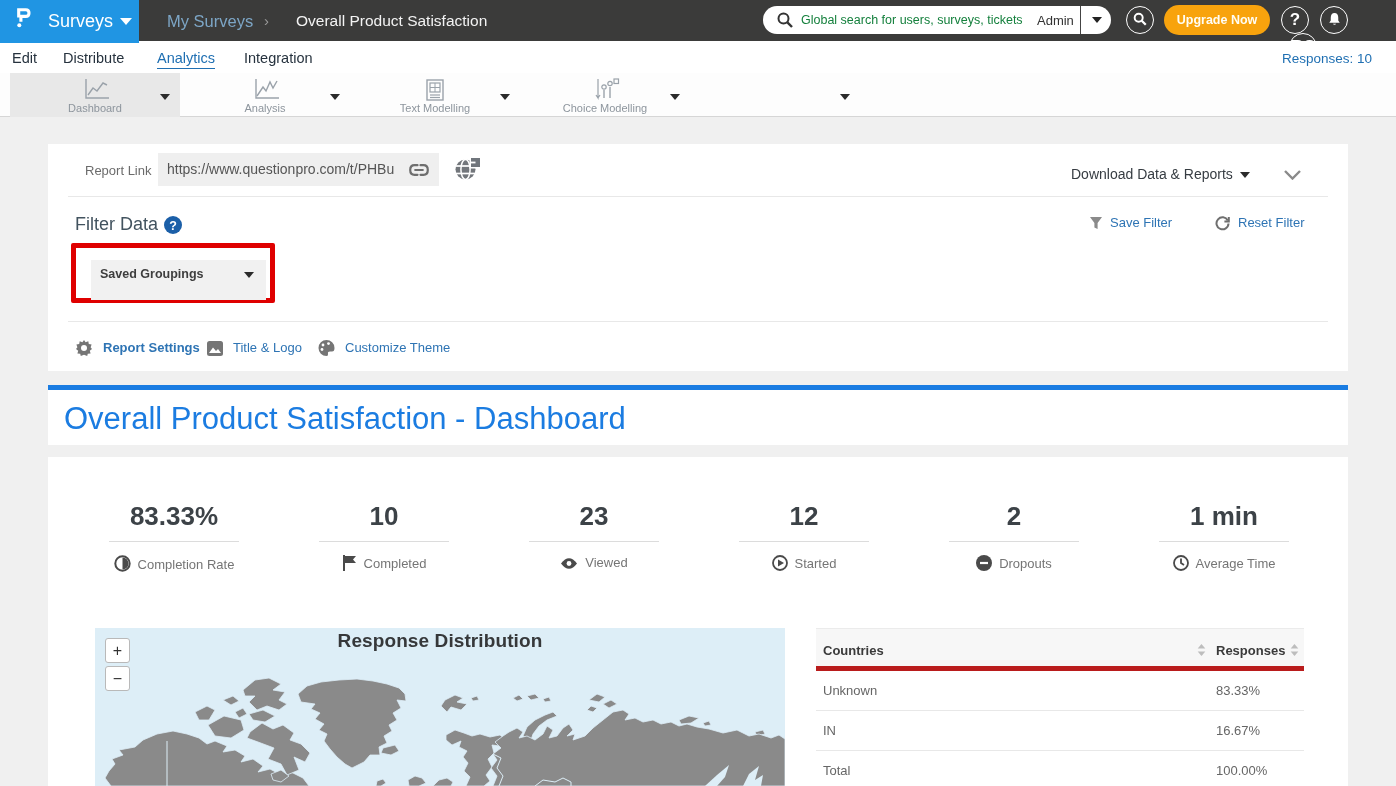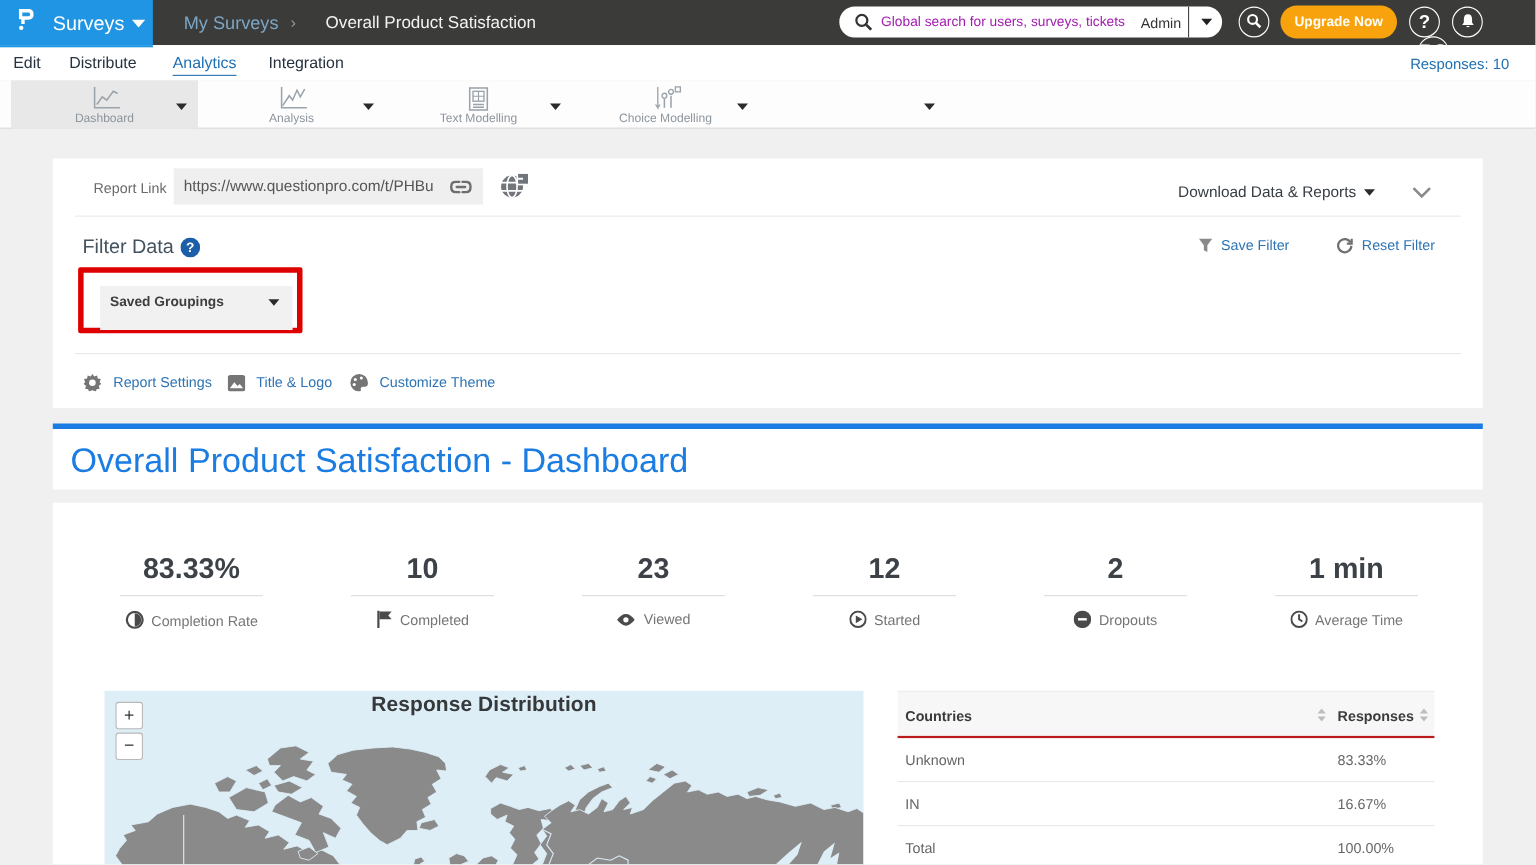--- a/index.html
+++ b/index.html
@@ -8,21 +8,21 @@
 #page { position:relative; width:1396px; height:786px; }
 
 
 #topbar { position:absolute; left:0; top:0; width:1396px; height:41px; background:#3b3b3a; }
 #logoblock { position:absolute; left:0; top:0; width:139px; height:41px; background:#2095e3; }
 #surveys { position:absolute; left:48px; top:11px; color:#fff; font-size:18px; }
 .crumb1 { position:absolute; left:167px; top:12px; color:#7da6c6; font-size:16.5px;text-align:center; }
 .crumbsep { position:absolute; left:264px; top:12px; color:#9a9a9a; font-size:15px; }
 .crumb2 { position:absolute; left:296px; top:12px; color:#f3f3f3; font-size:15.5px; }
 #searchbox { position:absolute; left:763px; top:6px; width:348px; height:28px; background:#fff; border-radius:14px; }
-#searchbox .ph { position:absolute; left:38px; top:7px; font-size:12.5px; color:#a21caf; }
+#searchbox .ph { position:absolute; left:38px; top:7px; font-size:12.5px; color:#15803d; }
 #searchbox .admin { position:absolute; left:274px; top:7px; font-size:13px; color:#333; }
 #searchbox .vline { position:absolute; left:317px; top:0; width:1px; height:28px; background:#444; }
 .circbtn { position:absolute; width:28px; height:28px; border:1.4px solid #fff; border-radius:50%; top:6px; color:#fff; text-align:center; }
 #upgr { position:absolute; left:1164px; top:5px; width:106px; height:30px; background:#f8a30d; border-radius:15px; color:#fffdf5; font-size:12.5px; font-weight:bold; text-align:center; line-height:30px; }
 
 
 #navbar { position:absolute; left:0; top:41px; width:1396px; height:32px; background:#ffffff; }
 .navitem { position:absolute; top:9px; font-size:14.5px; color:#26323e; }
 #nav-analytics { color:#1f6fb2; border-bottom:1px solid #1f6fb2; padding-bottom:2px; }
 #responses10 { position:absolute; right:24px; top:10px; font-size:13.5px; color:#1f6fb2; }
@@ -73,21 +73,21 @@
 .stat .cap { margin-top:13px; font-size:13px; color:#757575; }
 .stat .cap svg { vertical-align:-3px; margin-right:7px; }
 
 
 #mapcard { position:absolute; left:47px; top:171px; width:690px; height:158px; background:#ddeef7; }
 #maptitle { position:absolute; width:690px; top:2px; text-align:center; font-size:19px; font-weight:bold; color:#36383a; letter-spacing:0.1px; }
 .zoombtn { position:absolute; left:10px; width:25px; height:25px; background:#fff; border:1px solid #b9b9b9; border-radius:3px; text-align:center; line-height:23px; font-size:16px; color:#333; }
 
 
 #tbl { position:absolute; left:768px; top:171px; width:488px; }
-#tbl .hdr { position:relative; height:43px; background:#f7f7f7; border-top:1px solid #ebebeb; border-bottom:2px solid #b91c1c; }
+#tbl .hdr { position:relative; height:43px; background:#f7f7f7; border-top:1px solid #ebebeb; border-bottom:5px solid #b91c1c; }
 #tbl .hdr .h1 { position:absolute; left:7px; top:14px; font-size:13px; font-weight:bold; color:#3a3a3a; }
 #tbl .hdr .h2 { position:absolute; left:400px; top:14px; font-size:13px; font-weight:bold; color:#3a3a3a; }
 #tbl .row { position:relative; height:40px; border-bottom:1px solid #e8e8e8; }
 #tbl .row .c1 { position:absolute; left:7px; top:12px; font-size:13px; color:#666; }
 #tbl .row .c2 { position:absolute; left:400px; top:12px; font-size:13px; color:#666; }
 .sortgl { position:absolute; top:15px; }
 </style>
 </head>
 <body>
 <div id="page">
@@ -230,21 +230,21 @@
       <div class="t">Saved Groupings</div>
       <div class="c"></div>
     </div>
 
   <div class="divider" style="left:68px; top:321px; width:1260px;"></div>
 
   <svg width="16" height="16" viewBox="0 0 16 16" style="position:absolute;left:76px;top:340px;">
     <path d="M8 0 L9.6 2.2 L12.3 1.3 L12.8 4.1 L15.6 4.6 L14.6 7.2 L16 9 L13.8 10.7 L14.6 13.4 L11.8 13.8 L11.2 16 L8 14.8 L4.8 16 L4.2 13.8 L1.4 13.4 L2.2 10.7 L0 9 L1.4 7.2 L0.4 4.6 L3.2 4.1 L3.7 1.3 L6.4 2.2 Z" fill="#757575"></path>
     <circle cx="8" cy="8" r="3" fill="#fff"></circle>
   </svg>
-  <div class="blulink" style="left:103px;">Report Settings</div>
+  <div class="blulink" style="left:103px;font-weight:bold;">Report Settings</div>
   <svg width="16" height="15" viewBox="0 0 16 15" style="position:absolute;left:207px;top:341px;">
     <rect x="0" y="0" width="16" height="15" rx="2.5" fill="#757575"></rect>
     <path d="M2 12 L6 6.5 L9 10 L11 8 L14 12 Z" fill="#fff"></path>
   </svg>
   <div class="blulink" style="left:233px;">Title &amp; Logo</div>
   <svg width="17" height="16" viewBox="0 0 17 16" style="position:absolute;left:318px;top:340px;">
     <path d="M8.5 0 A8 8 0 1 0 8.5 16 Q10.5 16 10 13.8 Q9.5 11.5 12 11.5 L14 11.5 Q16.5 11.5 16.5 8 A8 8 0 0 0 8.5 0 Z" fill="#757575"></path>
     <circle cx="5" cy="5" r="1.4" fill="#fff"></circle>
     <circle cx="10.5" cy="3.6" r="1.4" fill="#fff"></circle>
     <circle cx="4" cy="9.5" r="1.4" fill="#fff"></circle>

